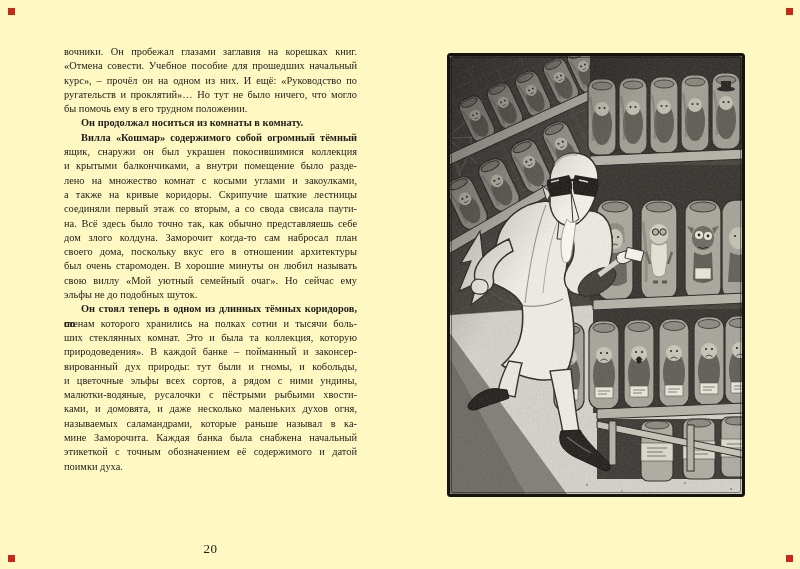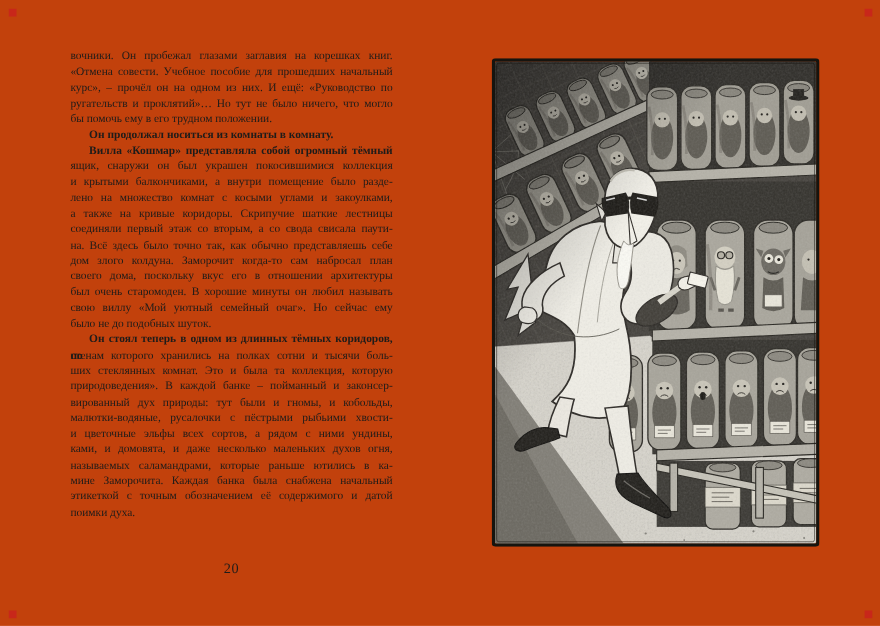--- a/index.html
+++ b/index.html
@@ -1,63 +1,63 @@
 <!DOCTYPE html>
 <html><head>
 <meta charset="utf-8">
 <style>
   html,body{margin:0;padding:0;background:#ffffff;}
-  .spread{position:relative;width:800px;height:569px;background:#c2410c;overflow:hidden;
+  .spread{position:relative;width:800px;height:569px;background:#fef9c3;overflow:hidden;
           font-family:"Liberation Serif",serif;color:#1e1c1a;}
   .text-column{position:absolute;left:64px;top:45px;width:293px;font-size:10.4px;}
   .line{height:14.3px;line-height:14.3px;text-align:justify;text-align-last:justify;white-space:normal;}
   .line.last{text-align-last:left;}
   .line.indent{text-indent:17px;font-weight:bold;}
-  .page-number{position:absolute;left:64px;top:509px;width:293px;text-align:center;
+  .page-number{position:absolute;left:64px;top:541px;width:293px;text-align:center;
                font-size:13px;letter-spacing:.5px;}
   .illustration{position:absolute;left:447px;top:53px;width:298px;height:444px;}
   .corner-mark{position:absolute;width:7px;height:7px;}
   .corner-mark.tl{left:8px;top:8px;}
   .corner-mark.tr{right:7px;top:8px;}
   .corner-mark.bl{left:8px;bottom:7px;}
   .corner-mark.br{right:7px;bottom:7px;}
 </style>
 </head>
 <body>
 
 <div class="spread" style="color: rgb(30, 28, 26);">
 
   <div class="text-column">
       <div class="line">вочники. Он пробежал глазами заглавия на корешках книг.</div>
       <div class="line">«Отмена совести. Учебное пособие для прошедших начальный</div>
       <div class="line">курс», – прочёл он на одном из них. И ещё: «Руководство по</div>
       <div class="line">ругательств и проклятий»… Но тут не было ничего, что могло</div>
       <div class="line last">бы помочь ему в его трудном положении.</div>
       <div class="line last indent">Он продолжал носиться из комнаты в комнату.</div>
-      <div class="line indent">Вилла «Кошмар» представляла собой огромный тёмный</div>
+      <div class="line indent">Вилла «Кошмар» содержимого собой огромный тёмный</div>
       <div class="line">ящик, снаружи он был украшен покосившимися коллекция</div>
       <div class="line">и крытыми балкончиками, а внутри помещение было разде-</div>
       <div class="line">лено на множество комнат с косыми углами и закоулками,</div>
       <div class="line">а также на кривые коридоры. Скрипучие шаткие лестницы</div>
       <div class="line">соединяли первый этаж со вторым, а со свода свисала паути-</div>
       <div class="line">на. Всё здесь было точно так, как обычно представляешь себе</div>
       <div class="line">дом злого колдуна. Заморочит когда-то сам набросал план</div>
       <div class="line">своего дома, поскольку вкус его в отношении архитектуры</div>
       <div class="line">был очень старомоден. В хорошие минуты он любил называть</div>
       <div class="line">свою виллу «Мой уютный семейный очаг». Но сейчас ему</div>
-      <div class="line last">было не до подобных шуток.</div>
+      <div class="line last">эльфы не до подобных шуток.</div>
       <div class="line indent">Он стоял теперь в одном из длинных тёмных коридоров, по</div>
       <div class="line">стенам которого хранились на полках сотни и тысячи боль-</div>
       <div class="line">ших стеклянных комнат. Это и была та коллекция, которую</div>
       <div class="line">природоведения». В каждой банке – пойманный и законсер-</div>
       <div class="line">вированный дух природы: тут были и гномы, и кобольды,</div>
+      <div class="line">и цветочные эльфы всех сортов, а рядом с ними ундины,</div>
       <div class="line">малютки-водяные, русалочки с пёстрыми рыбьими хвости-</div>
-      <div class="line">и цветочные эльфы всех сортов, а рядом с ними ундины,</div>
       <div class="line">ками, и домовята, и даже несколько маленьких духов огня,</div>
-      <div class="line">называемых саламандрами, которые раньше ютились в ка-</div>
+      <div class="line">называемых саламандрами, которые раньше называл в ка-</div>
       <div class="line">мине Заморочита. Каждая банка была снабжена начальный</div>
       <div class="line">этикеткой с точным обозначением её содержимого и датой</div>
       <div class="line last">поимки духа.</div>
     </div>
 
   <div class="page-number">20</div>
 
   <svg class="illustration" viewBox="0 0 298 444" xmlns="http://www.w3.org/2000/svg">
     <defs>
       <clipPath id="frameClip">

